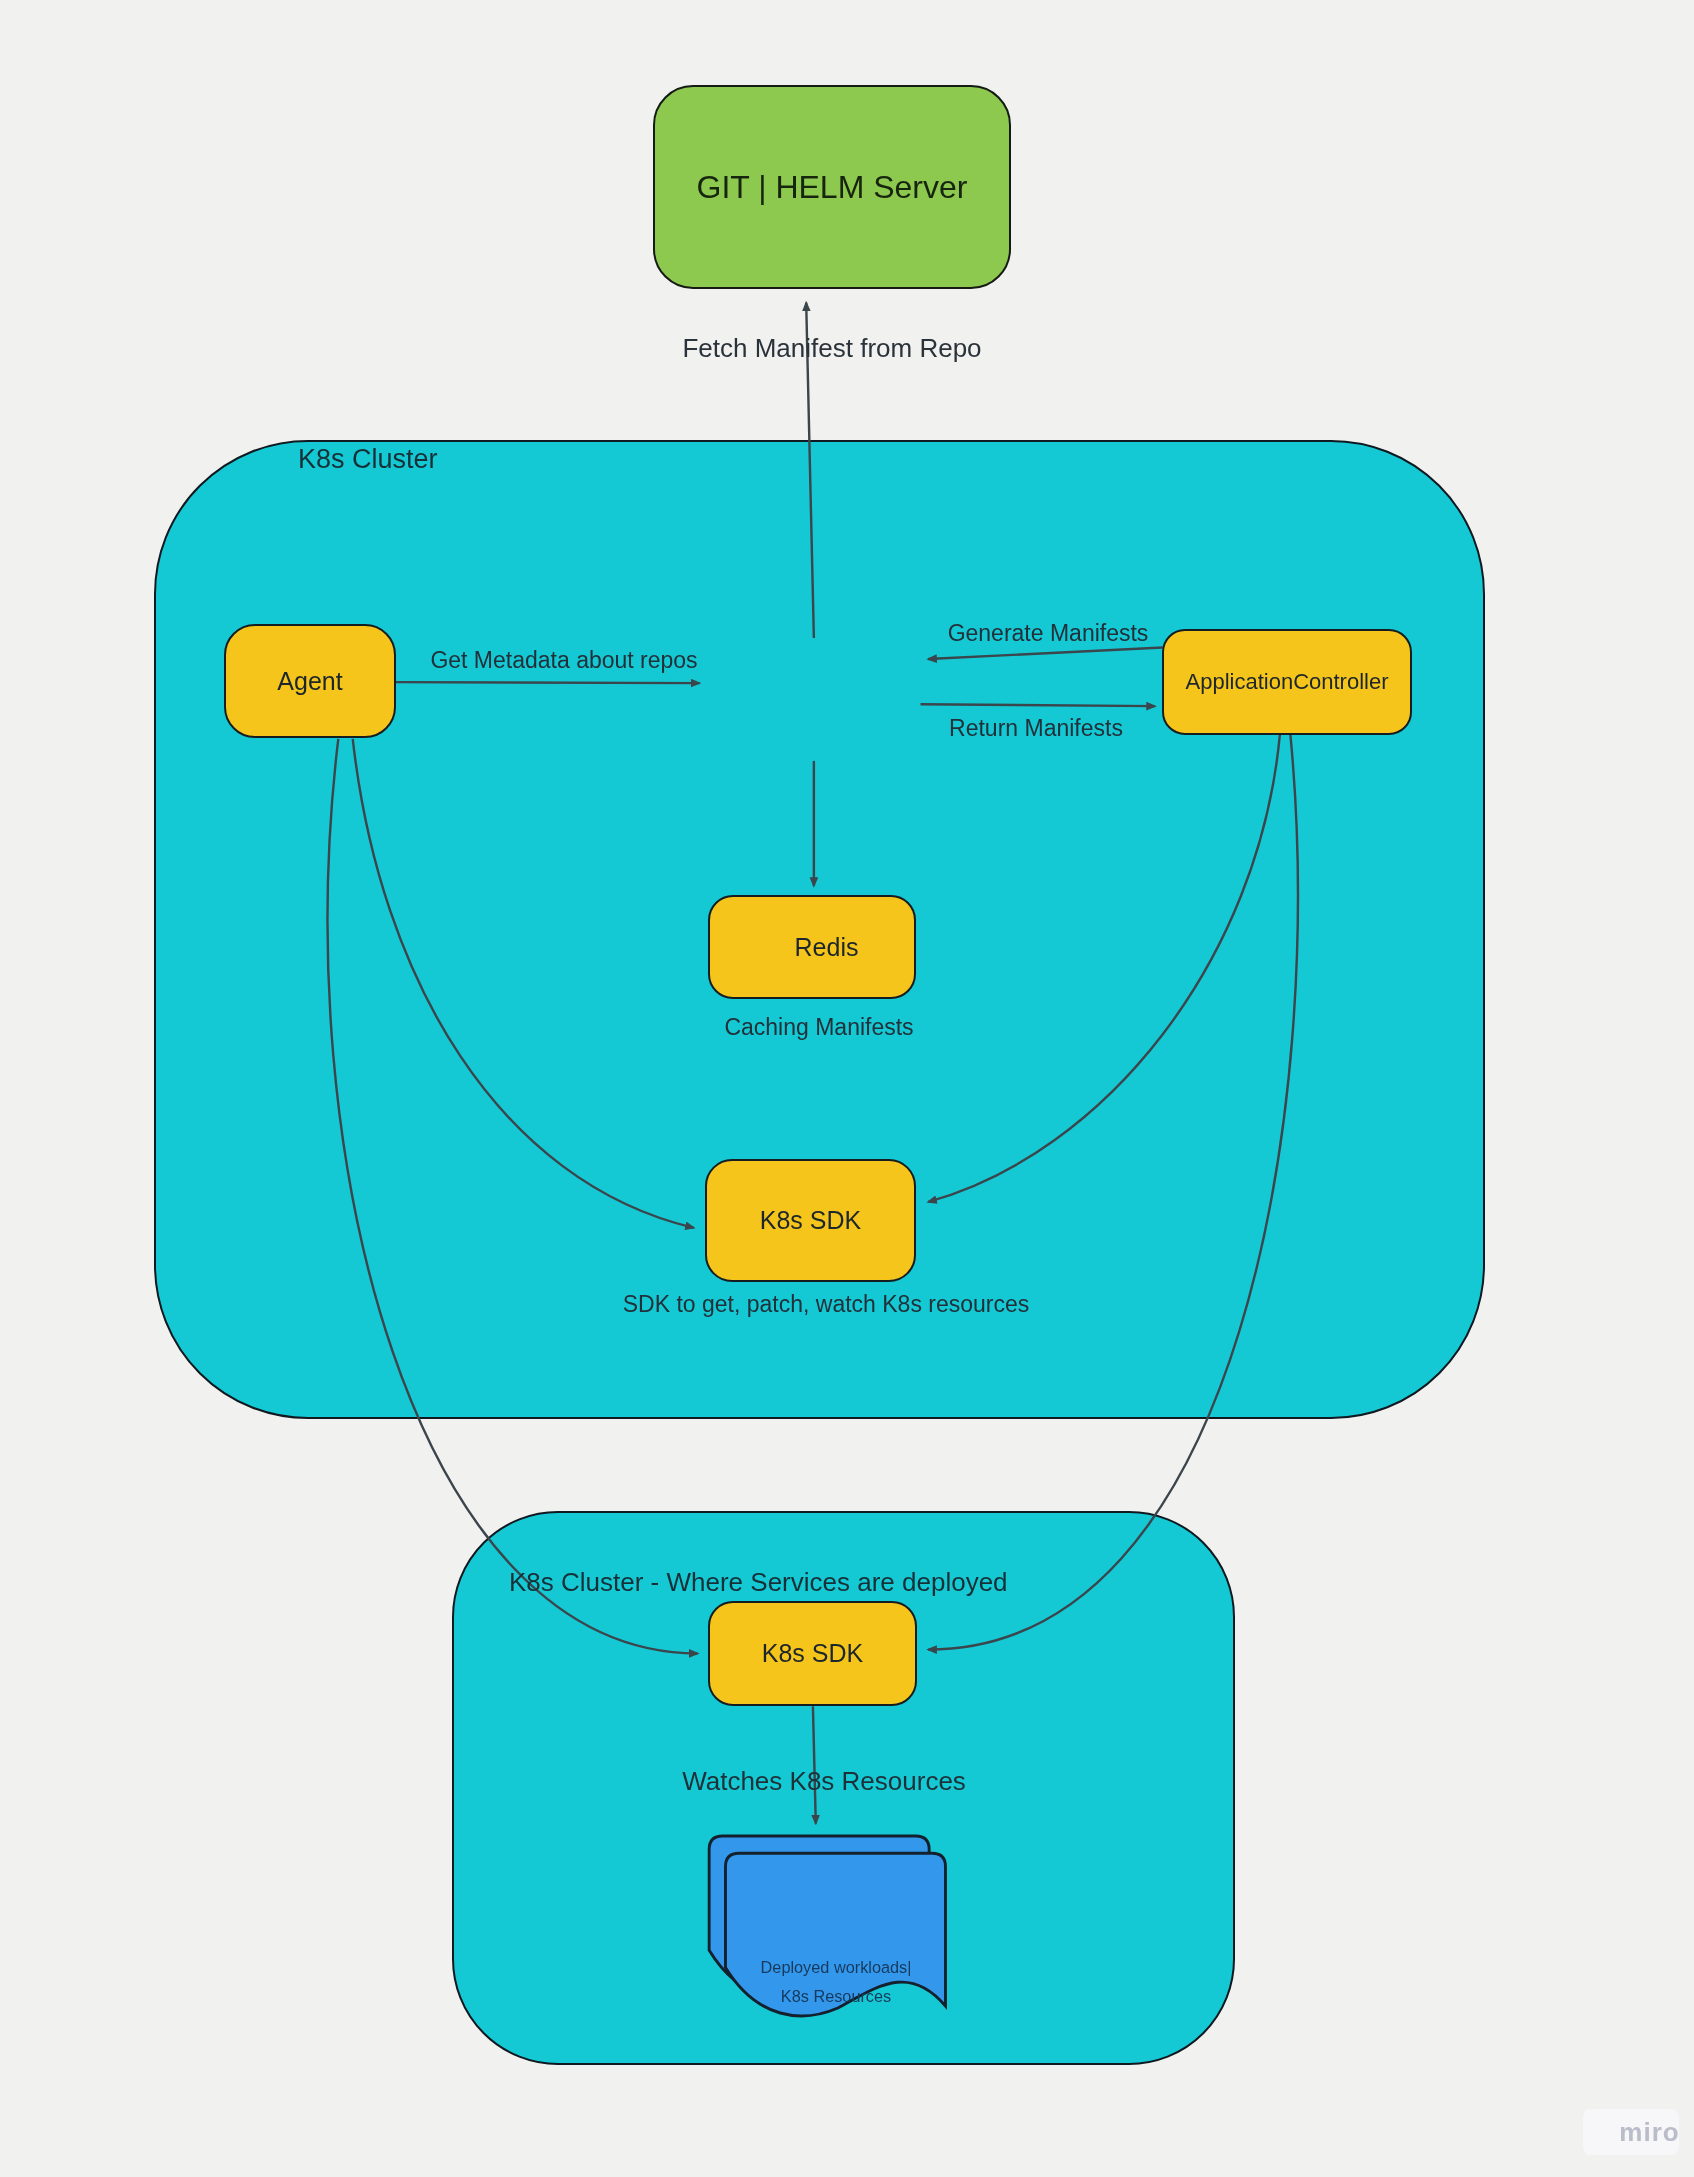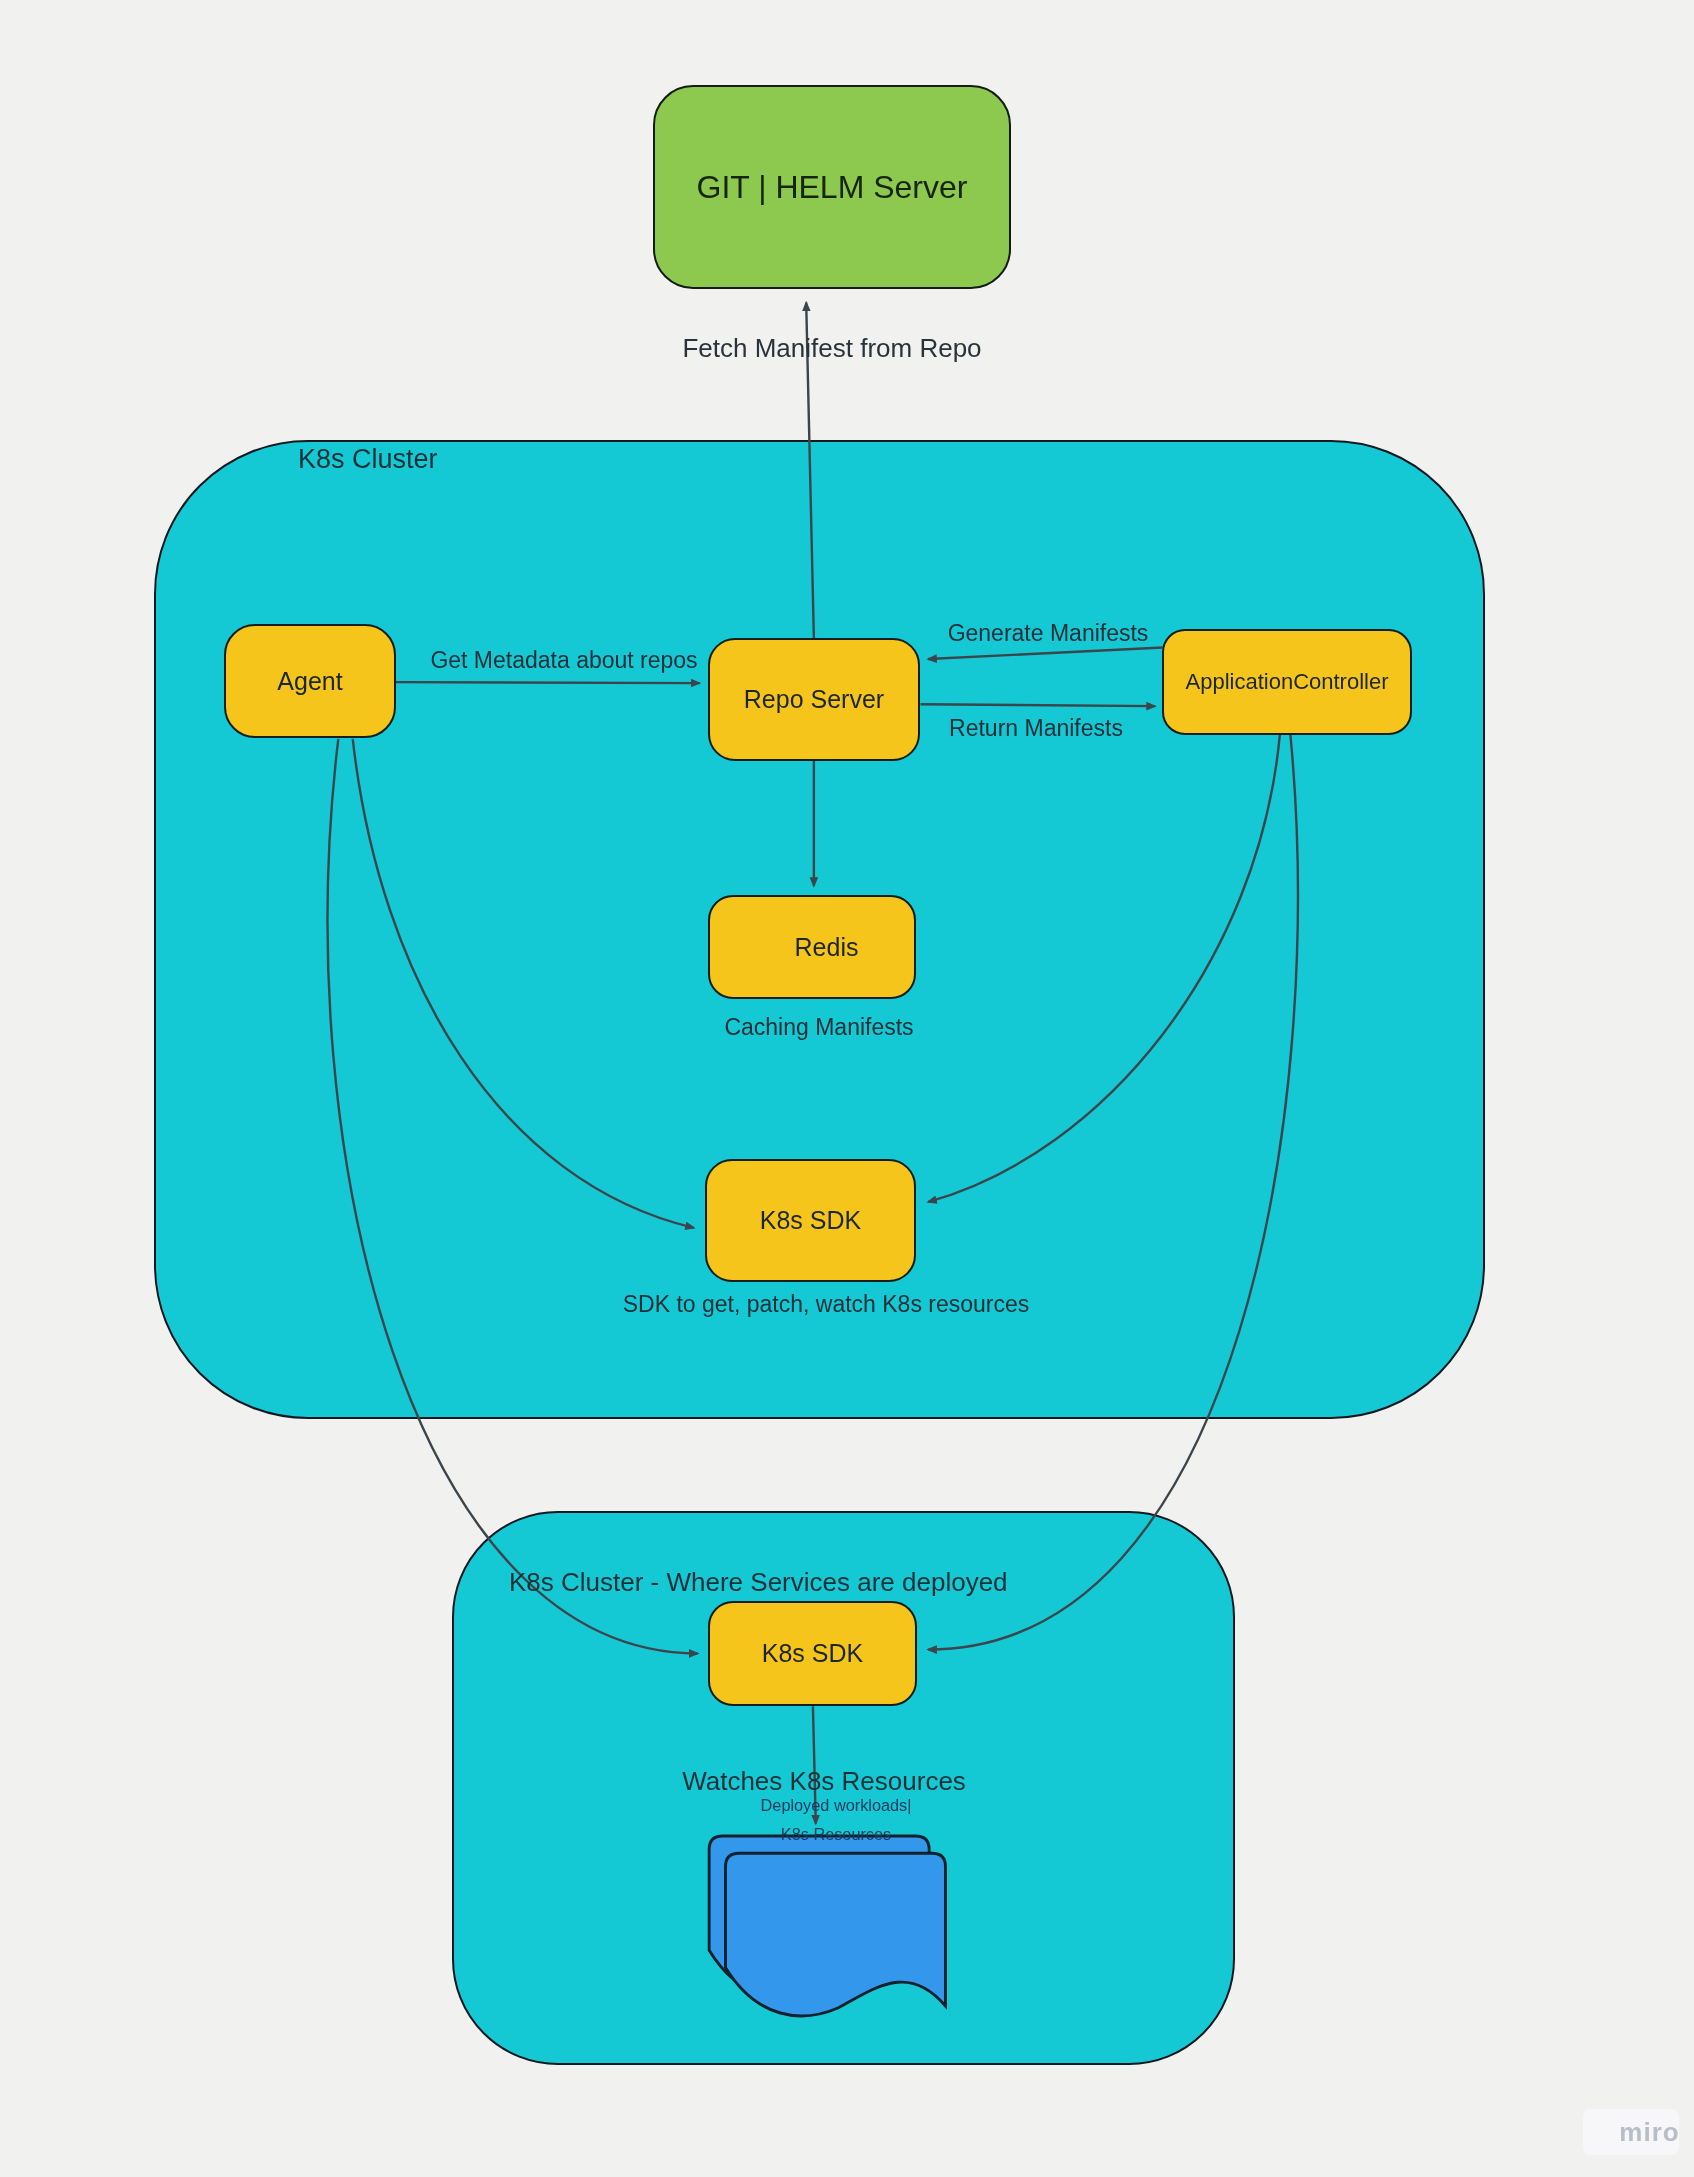--- a/index.html
+++ b/index.html
@@ -76,23 +76,20 @@
   <div class="ext-node" style="left:653px;top:85px;width:358px;height:204px;">
     <span>GIT | HELM Server</span>
   </div>
 
   <div class="cluster-title" style="left:298px;top:444px;">K8s Cluster</div>
   <div class="cluster-title" style="left:509px;top:1535px;font-size:26px;margin-top:32px;">K8s Cluster - Where Services are deployed</div>
 
   <div class="node" style="left:224px;top:624px;width:172px;height:114px;border-radius:31px;">
     <span>Agent</span>
   </div>
-  <div class="node" style="left:708px;top:638px;width:212px;height:123px;border-radius:27px;">
-    <span>Repo Server</span>
-  </div>
   <div class="node" style="left:1162px;top:629px;width:250px;height:106px;border-radius:23px;font-size:22px;">
     <span>ApplicationController</span>
   </div>
   <div class="node" style="left:708px;top:895px;width:208px;height:104px;border-radius:25px;padding-left:29px;">
     <span>Redis</span>
   </div>
   <div class="node" style="left:705px;top:1159px;width:211px;height:123px;border-radius:27px;">
     <span>K8s SDK</span>
   </div>
 
@@ -101,21 +98,21 @@
   </div>
 
   <div class="big-label" style="left:832px;top:333px;">Fetch Manifest from Repo</div>
   <div class="edge-label" style="left:564px;top:647px;">Get Metadata about repos</div>
   <div class="edge-label" style="left:1048px;top:620px;">Generate Manifests</div>
   <div class="edge-label" style="left:1036px;top:715px;">Return Manifests</div>
   <div class="edge-label" style="left:819px;top:1014px;">Caching Manifests</div>
   <div class="edge-label" style="left:826px;top:1291px;">SDK to get, patch, watch K8s resources</div>
   <div class="big-label" style="left:824px;top:1766px;color:#1e3038;">Watches K8s Resources</div>
 
-  <div id="doc-text" style="left:836px;top:1791px;">
+  <div id="doc-text" style="left:836px;top:1953px;">
     <div>Deployed workloads|</div>
     <div>K8s Resources</div>
   </div>
 
   <div id="watermark" style="left:1583px;top:2109px;width:96px;height:46px;">
     <span>miro</span>
   </div>
 
 </div>
 

